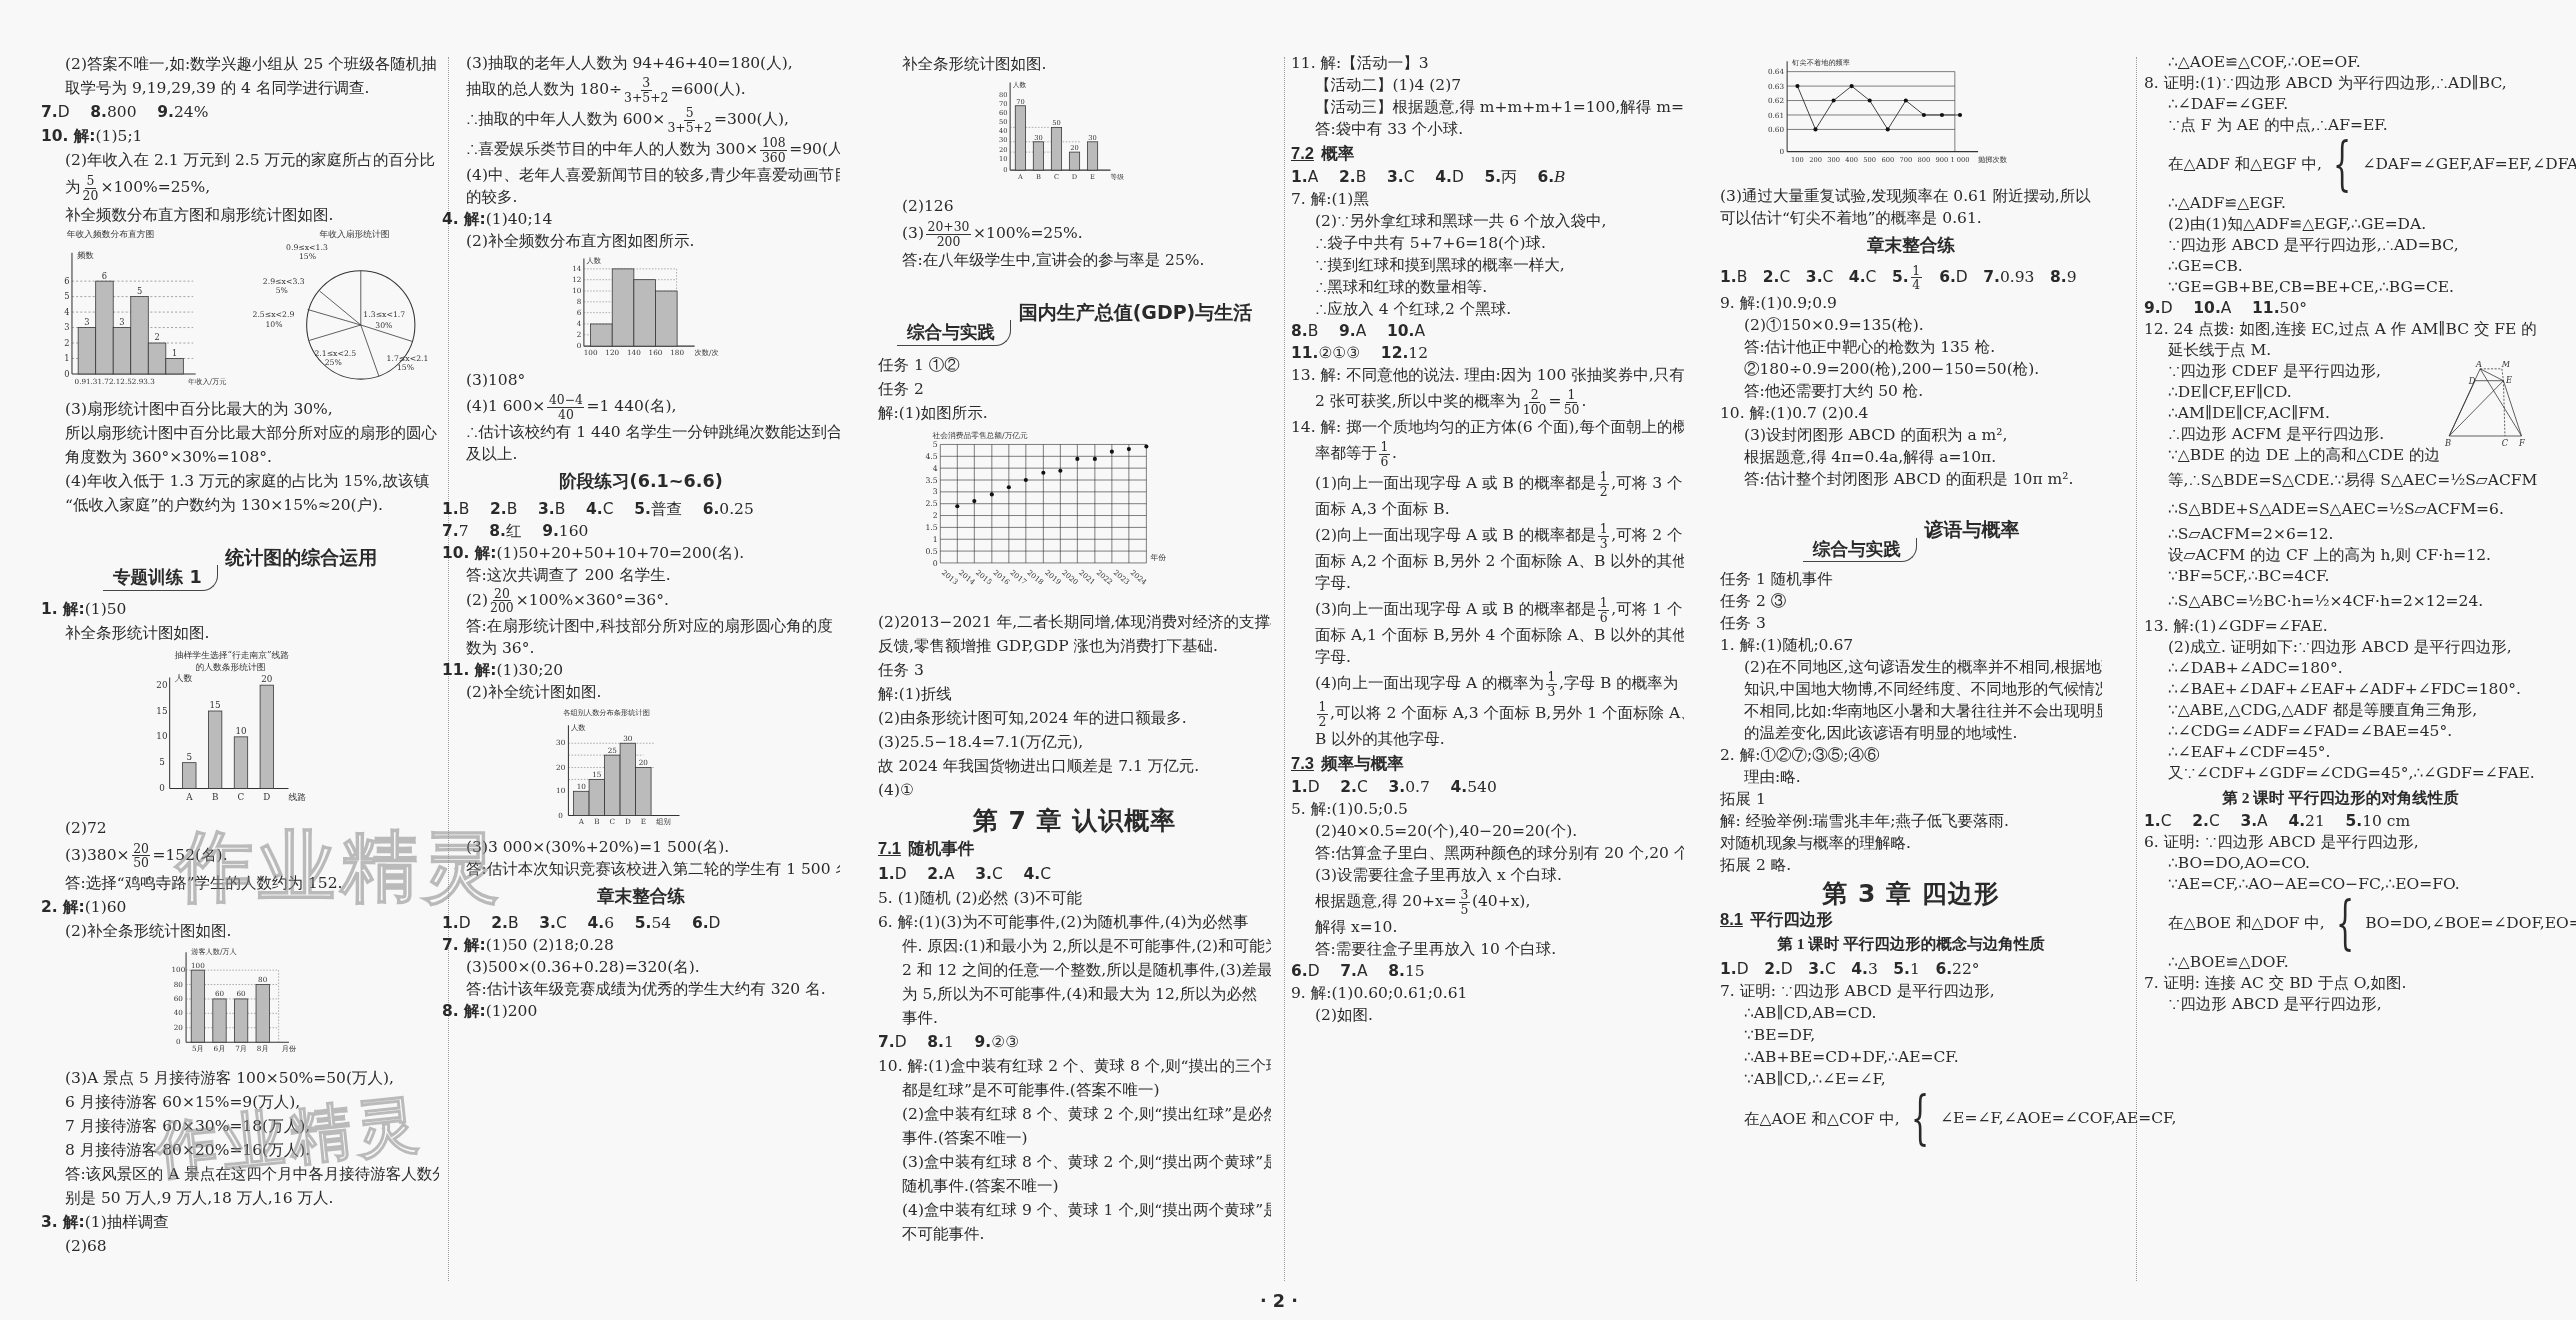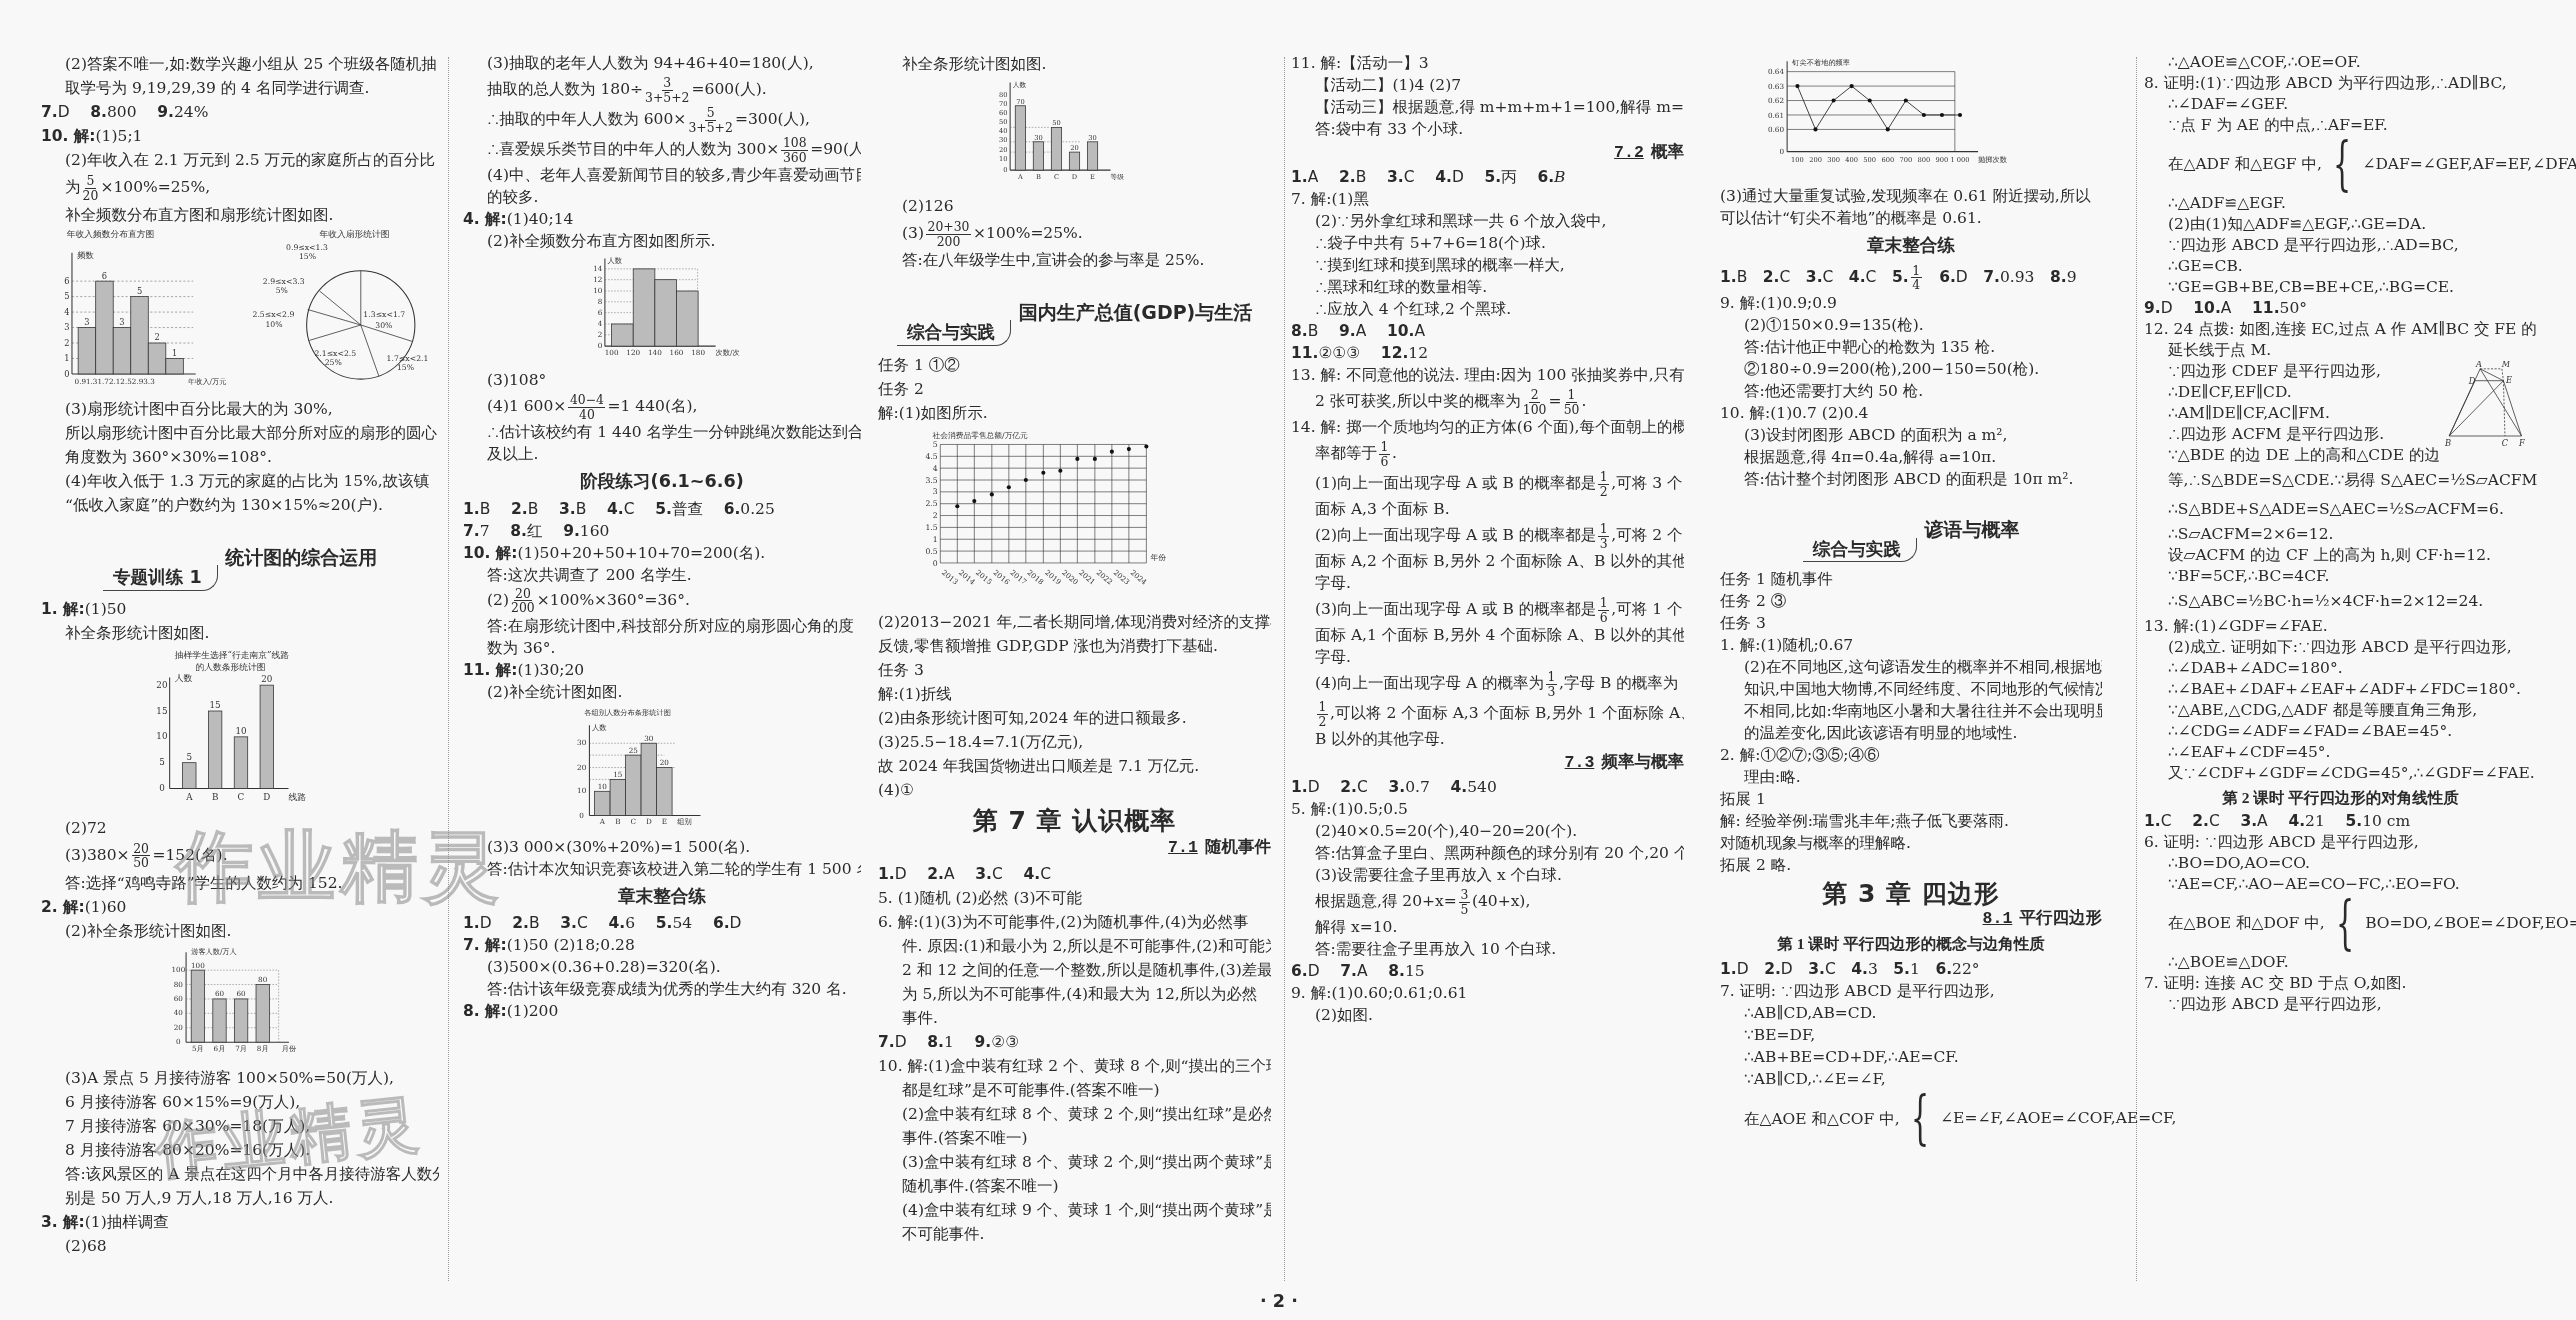--- a/index.html
+++ b/index.html
@@ -1,34 +1,34 @@
 <!DOCTYPE html>
 <html style="font-size:8.3px"><head>
 <meta charset="utf-8">
 <style>
   * { box-sizing: border-box; margin: 0; padding: 0; }
   html, body { width: 2576px; height: 1320px; background: #f7f7f7; overflow: hidden; }
   body { font-family: "DejaVu Serif", "Liberation Serif", serif; color: #2a2a2a; position: relative; }
   .page { position: absolute; left: 0; top: 0; width: 2576px; height: 1320px; background: #f8f8f8; }
   .col { position: absolute; top: 52px; height: 1229px; font-size: 15.5px; line-height: 24px; }
   .col.c1 { left: 41px;   width: 398px; }
-  .col.c2 { left: 463px;  width: 398px; }
+  .col.c2 { left: 442px;  width: 398px; }
   .col.c3 { left: 878px; width: 393px; }
   .col.c4 { left: 1291px; width: 393px; }
   .col.c5 { left: 1720px; width: 382px; }
   .col.c6 { left: 2144px; width: 393px; }
   .divider { position: absolute; top: 57px; height: 1224px; border-left: 1px dotted #9a9a9a; }
   .line { white-space: nowrap; overflow: hidden; }
   .ind { padding-left: 24px; }
   .num { font-family: "DejaVu Sans", "Liberation Sans", sans-serif; font-weight: bold; }
   .ans { font-family: "DejaVu Sans", "Liberation Sans", sans-serif; }
   .row-ans { display: flex; gap: 20.7px; white-space: nowrap; }
   .section-title { text-align: center; font-family: "DejaVu Sans", "Liberation Sans", sans-serif; font-weight: bold; font-size: 17.6px; margin: 5.2px 0; }
   .chapter-title { text-align: center; font-family: "DejaVu Sans", "Liberation Sans", sans-serif; font-weight: bold; font-size: 25px; margin: 7.2px 0 3.1px; letter-spacing: 1px; }
-  .sub-title { text-align: right; font-family: Liberation Mono, monospace; font-weight: bold; font-size: 16.5px; margin: 2.1px 0; }
+  .sub-title { text-align: left; font-family: Liberation Sans, sans-serif; font-weight: bold; font-size: 16.5px; margin: 2.1px 0; }
   .sub-title .u { text-decoration: underline; margin-right: 7.2px; }
   .lesson-title { text-align: center; font-family: Liberation Serif, serif; font-weight: bold; font-size: 15.5px; margin: 3.1px 0; }
   .banner { display: flex; justify-content: center; align-items: center; gap: 7.2px; margin: 6.2px 0; font-family: "DejaVu Sans", "Liberation Sans", sans-serif; font-weight: bold; font-size: 17.6px; }
   .banner .tag { border-bottom: 1.5px solid #444; border-right: 1.5px solid #444; border-radius: 0 0 15.5px 0; padding: 0 15.5px 1px 10.3px; margin-top: 42px; }
   .banner .topic { font-size: 19px; }
   .frac { display: inline-flex; flex-direction: column; align-items: center; vertical-align: middle; font-size: 12.4px; line-height: 13.4px; margin: 0 2.1px; }
   .frac .n { border-bottom: 1px solid #333; padding: 0 1.5px; }
   .chart { position: relative; margin: 4.1px auto; }
   .watermark { position: absolute; font-family: "DejaVu Sans", sans-serif; font-weight: bold; color: transparent; -webkit-text-stroke: 1px #888; opacity: 0.55; font-size: 77px; letter-spacing: 5.2px; pointer-events: none; }
   .page-num { position: absolute; left: 1260px; top: 1291px; font-family: "DejaVu Sans", sans-serif; font-size: 17.6px; font-weight: bold; }

